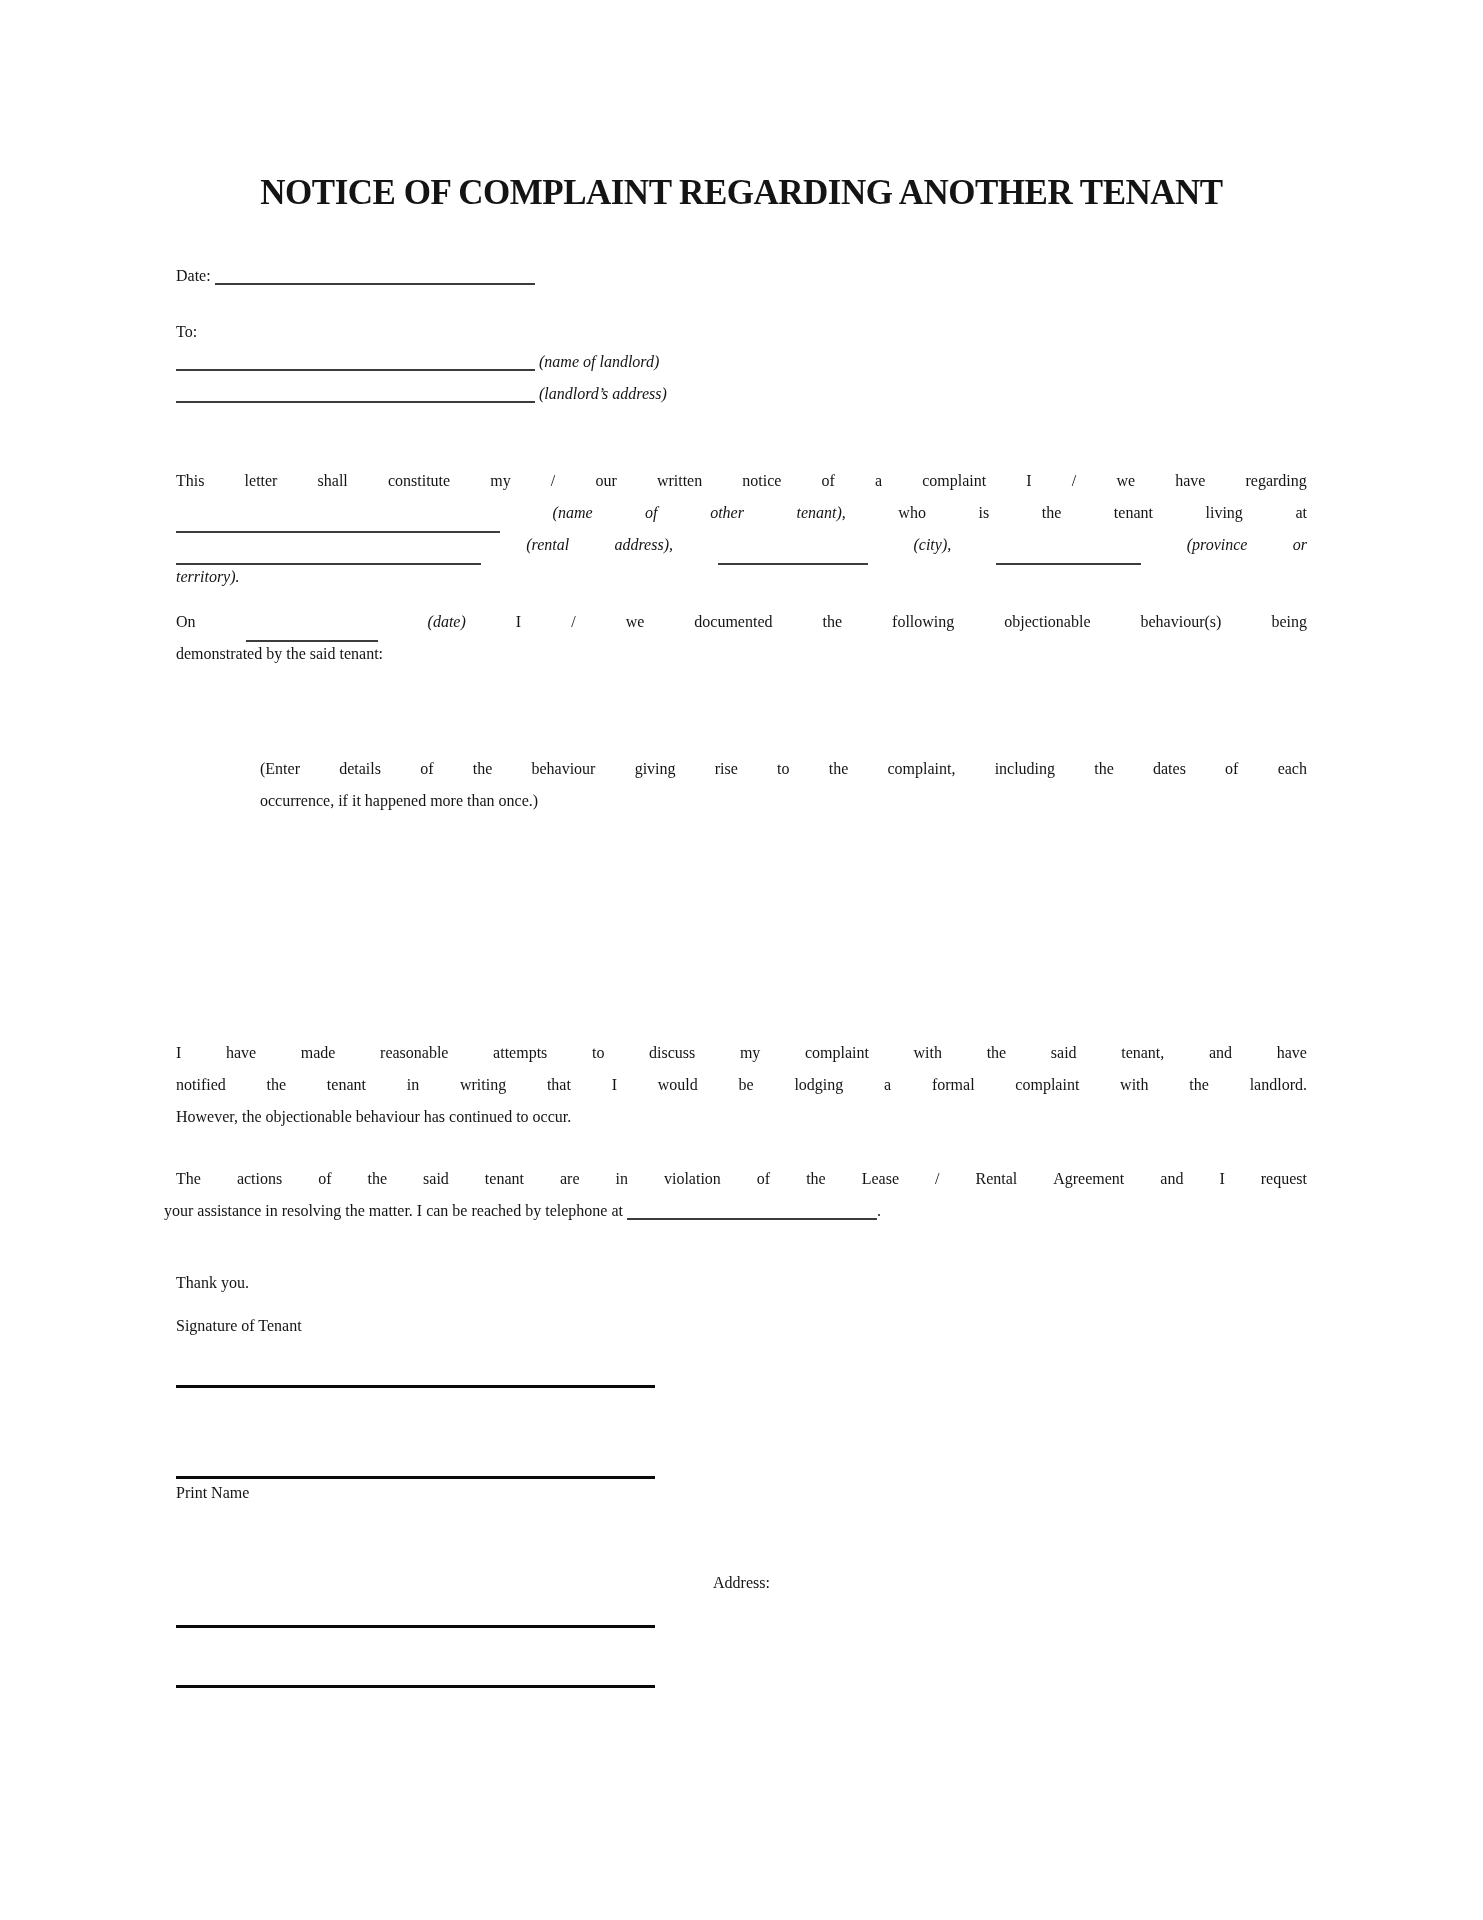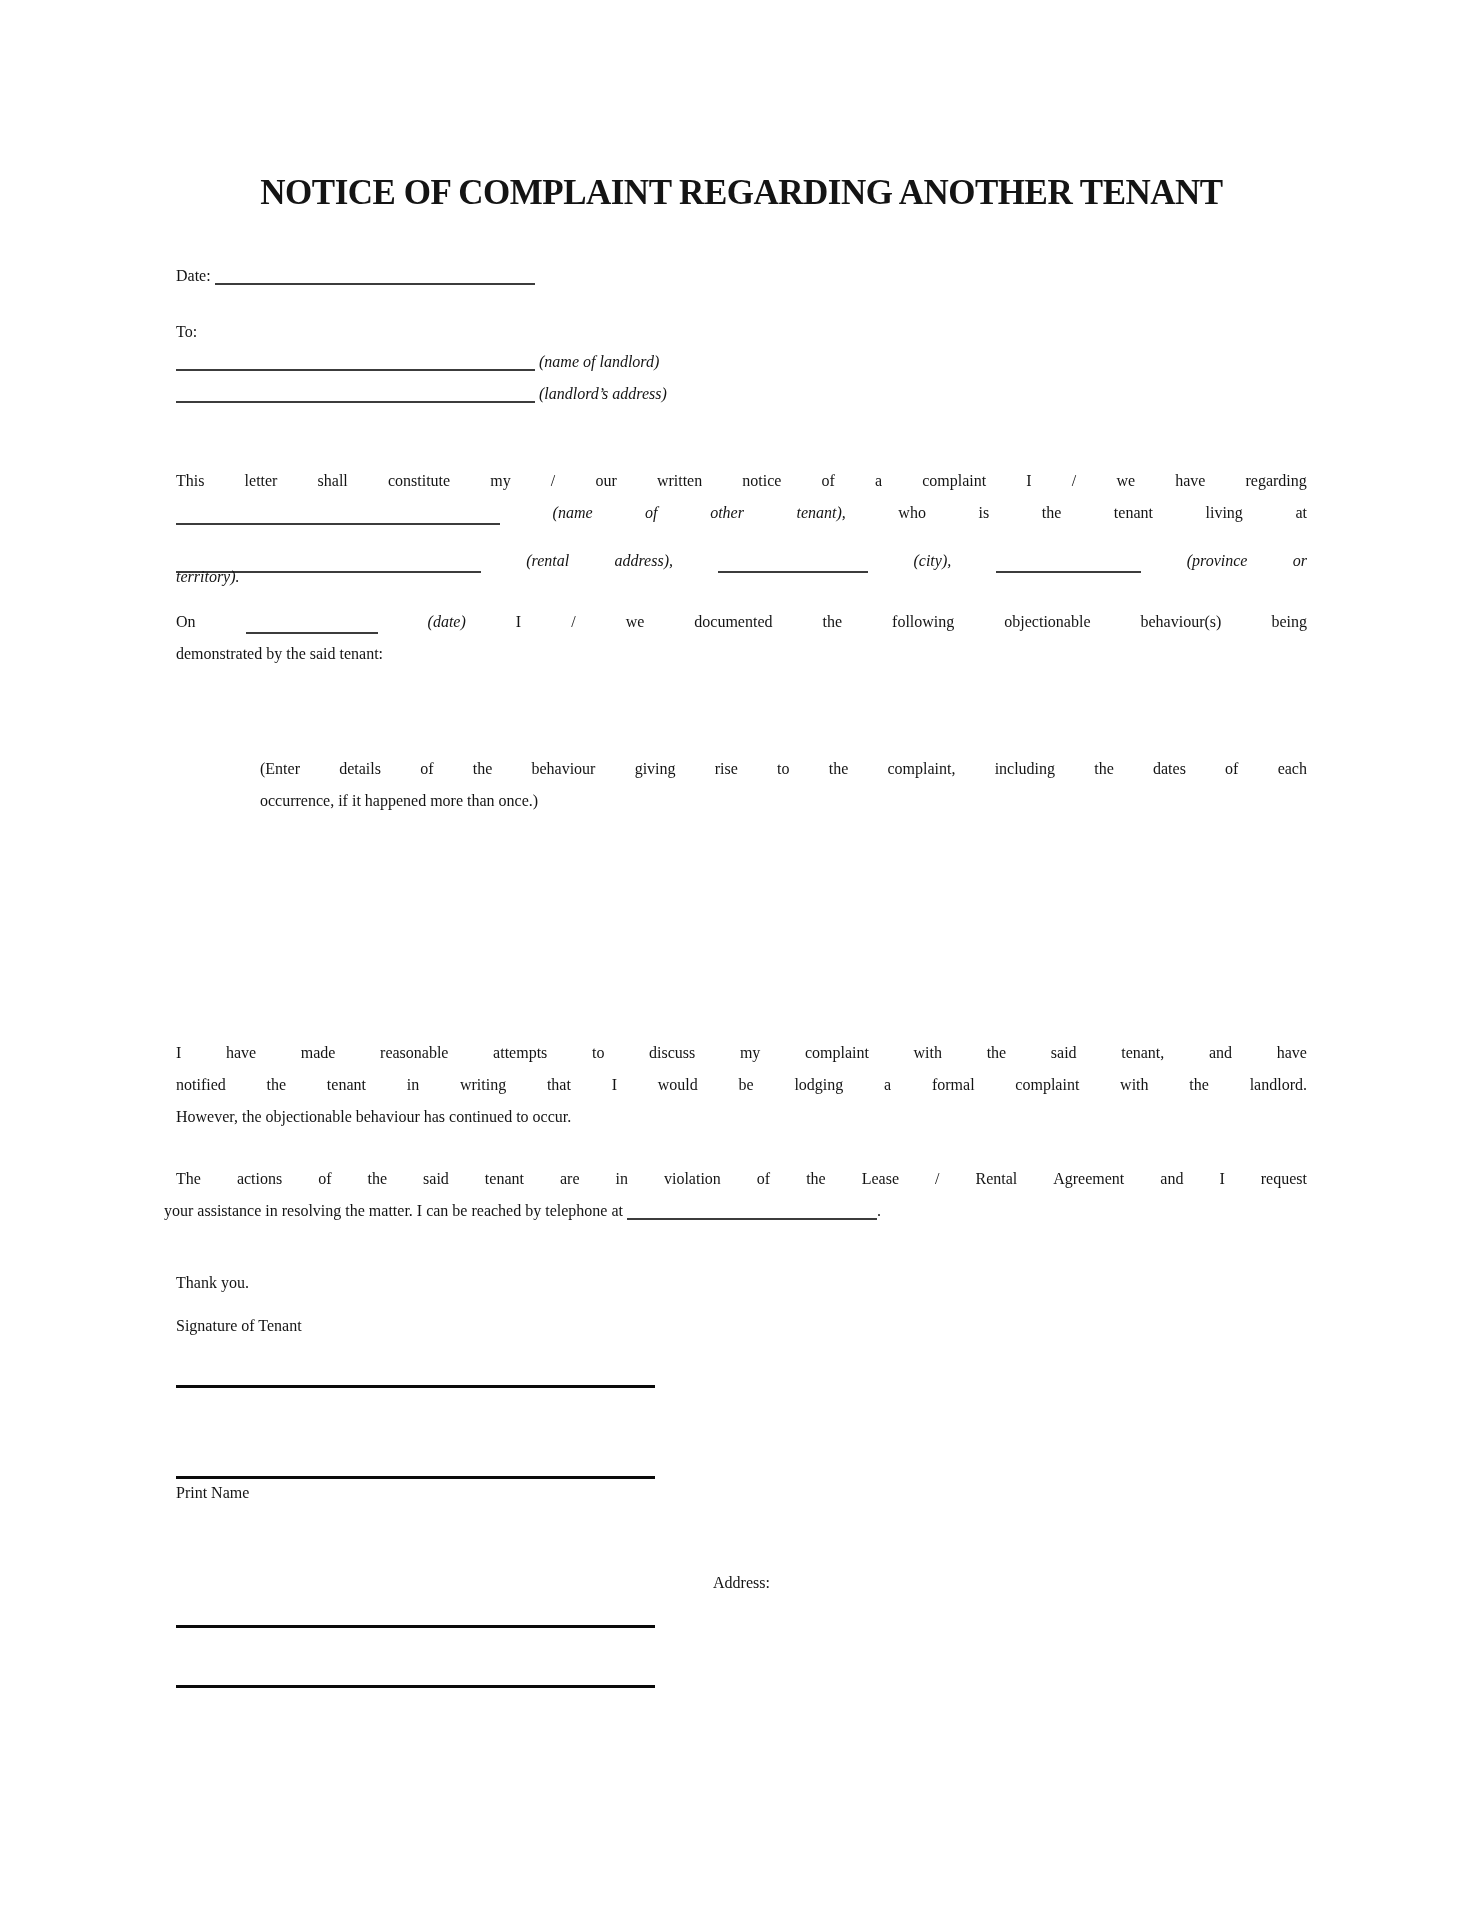--- a/index.html
+++ b/index.html
@@ -28,21 +28,21 @@
   }
   .tl{
     position:absolute;
     font-size:16px;
     line-height:32px;
     white-space:nowrap;
   }
   .tl.just{
     display:flex;
     justify-content:space-between;
-    align-items:center;
+    align-items:flex-end;
   }
   .it{font-style:italic;}
   .blank{
     display:inline-block;
     height:14px;
     border-bottom:2px solid #3c3c3c;
     position:relative;
     top:4px;
     flex:none;
   }
@@ -87,21 +87,21 @@
         <span class="it">of</span>
         <span class="it">other</span>
         <span class="it">tenant),</span>
         <span>who</span>
         <span>is</span>
         <span>the</span>
         <span>tenant</span>
         <span>living</span>
         <span>at</span>
       </div>
-      <div class="tl just" style="top: 529px; left: 176px; width: 1131px; margin-top: 16px;">
+      <div class="tl just" style="top: 529px; left: 176px; width: 1131px;">
         <span class="blank" style="width: 305px;"></span>
         <span class="it">(rental</span>
         <span class="it">address),</span>
         <span class="blank" style="width: 150px;"></span>
         <span class="it">(city),</span>
         <span class="blank" style="width: 145px;"></span>
         <span class="it">(province</span>
         <span class="it">or</span>
       </div>
       <div class="tl" style="top: 561px; left: 176px; width: 1131px;"><span class="it">territory).</span></div>

